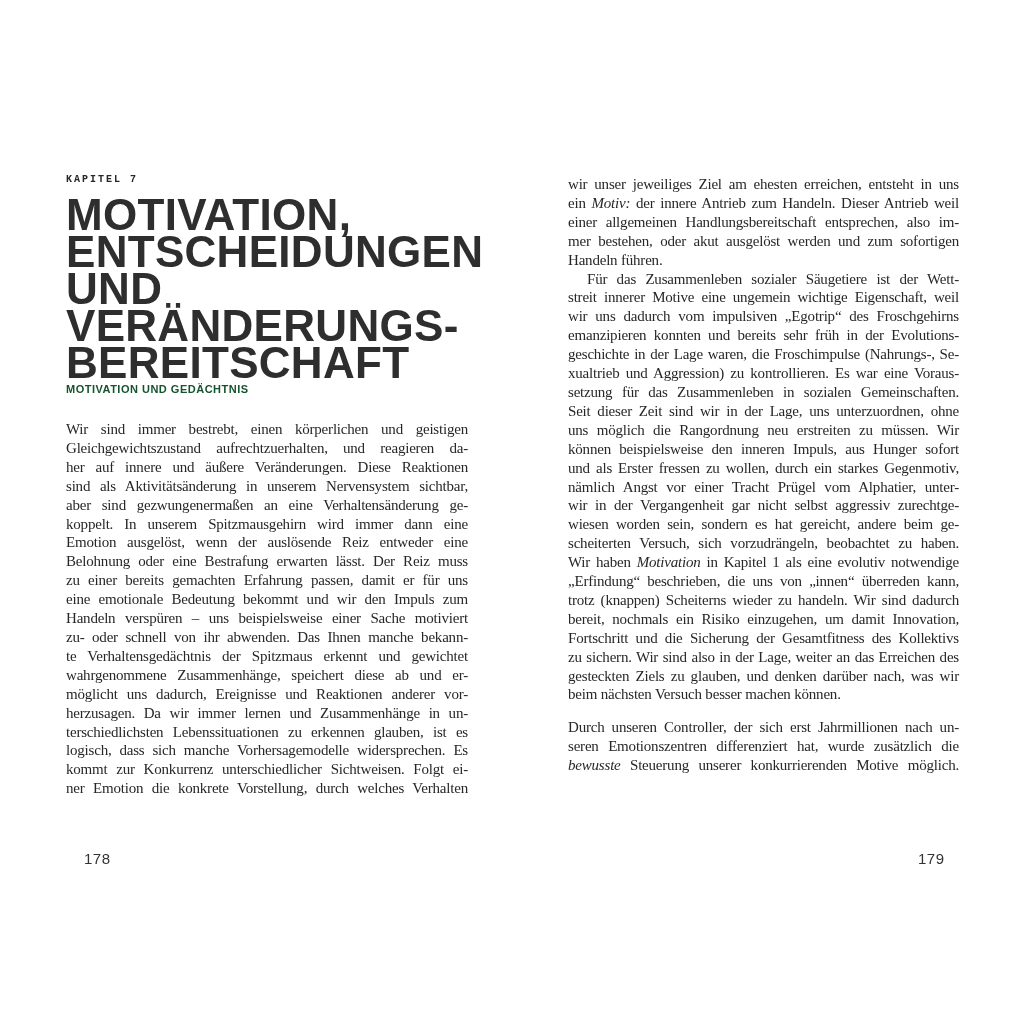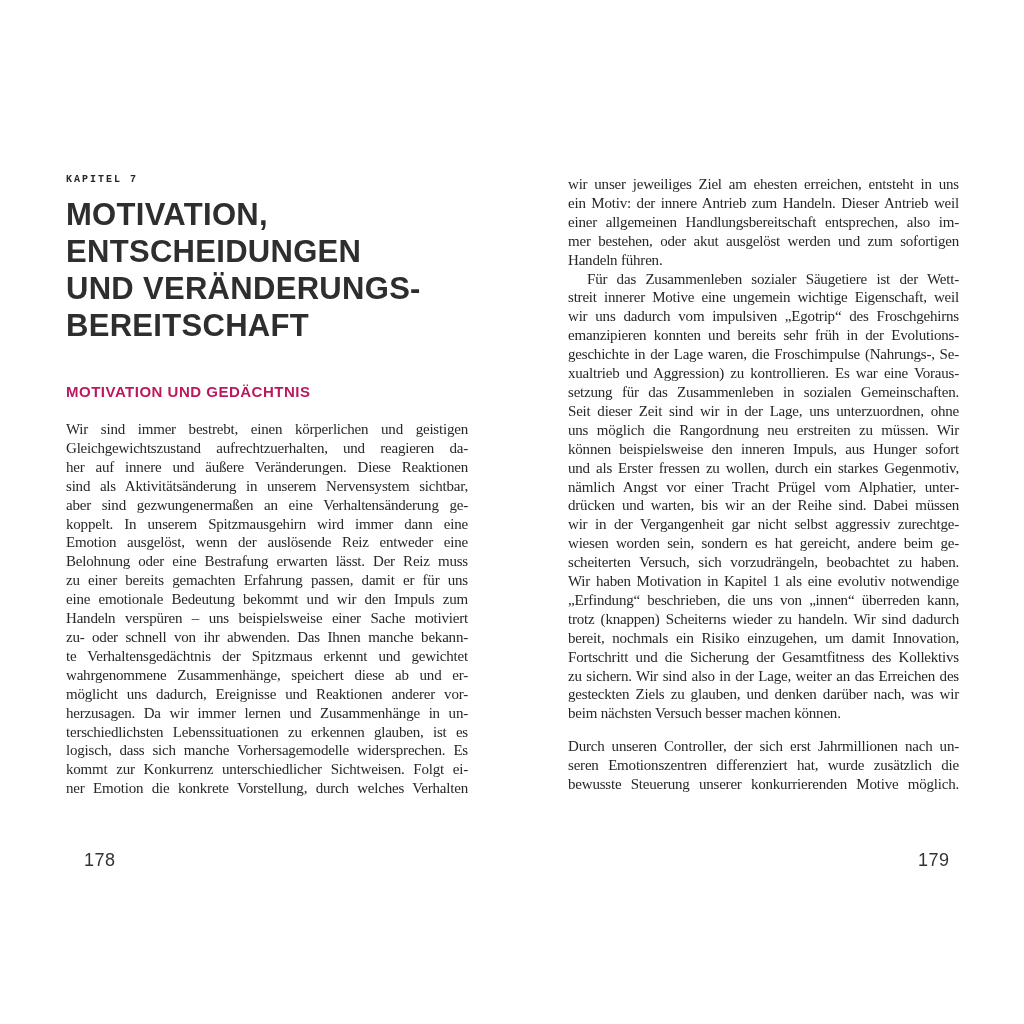--- a/index.html
+++ b/index.html
@@ -10,44 +10,44 @@
   .abs{position:absolute;}
   
   .kicker{
     left:66px;top:174px;
     font-family:Liberation Mono, monospace;font-weight:700;
     font-size:10px;letter-spacing:2px;color:#262626;
   }
   .chapter-title{
     left:66px;top:196px;width:420px;
     font-family:"Liberation Sans", sans-serif;font-weight:700;
-    font-size:31px;line-height:37px;letter-spacing:0.3px;color:#2e2e2e;
+    font-size:44px;line-height:37px;letter-spacing:0.3px;color:#2e2e2e;
   }
   .subhead{
     left:66px;top:383px;
     font-family:"Liberation Sans", sans-serif;font-weight:700;
-    font-size:15px;letter-spacing:0.5px;color:#be185d;
+    font-size:11px;letter-spacing:0.5px;color:#14532d;
   }
   
   .body-col{color:#272727;}
   #left-body{left:66px;top:420px;width:402px;}
   #right-body{left:568px;top:175px;width:391px;}
   .para{margin:0;}
   .para.spaced{margin-top:14px;}
   .line{
     font-size:15px;line-height:18.9px;letter-spacing:-0.2px;
     text-align:justify;text-align-last:justify;white-space:normal;
   }
   .line.last{text-align-last:left;}
   .line.indent{padding-left:19px;}
-  .it{}
+  .it{font-style:italic;}
   
   .pagenum{
     top:850px;font-family:"Liberation Sans", sans-serif;
-    font-size:18px;letter-spacing:0.5px;color:#333333;
+    font-size:15px;letter-spacing:0.5px;color:#333333;
   }
   #pn-left{left:84px;}
   #pn-right{left:918px;}
 </style>
 </head>
 <body>
 
 <div class="abs kicker">KAPITEL 7</div>
 <div class="abs chapter-title" id="chapter-title">
     <div>MOTIVATION,</div>
@@ -96,21 +96,20 @@
       <div class="line"><span>wir uns dadurch vom impulsiven „Egotrip“ des Froschgehirns</span></div>
       <div class="line"><span>emanzipieren konnten und bereits sehr früh in der Evolutions-</span></div>
       <div class="line"><span>geschichte in der Lage waren, die Froschimpulse (Nahrungs-, Se-</span></div>
       <div class="line"><span>xualtrieb und Aggression) zu kontrollieren. Es war eine Voraus-</span></div>
       <div class="line"><span>setzung für das Zusammenleben in sozialen Gemeinschaften.</span></div>
       <div class="line"><span>Seit dieser Zeit sind wir in der Lage, uns unterzuordnen, ohne</span></div>
       <div class="line"><span>uns möglich die Rangordnung neu erstreiten zu müssen. Wir</span></div>
       <div class="line"><span>können beispielsweise den inneren Impuls, aus Hunger sofort</span></div>
       <div class="line"><span>und als Erster fressen zu wollen, durch ein starkes Gegenmotiv,</span></div>
       <div class="line"><span>nämlich Angst vor einer Tracht Prügel vom Alphatier, unter-</span></div>
-      <div class="line"><span>drücken und warten, bis wir an der Reihe sind. Dabei müssen</span></div>
       <div class="line"><span>wir in der Vergangenheit gar nicht selbst aggressiv zurechtge-</span></div>
       <div class="line"><span>wiesen worden sein, sondern es hat gereicht, andere beim ge-</span></div>
       <div class="line"><span>scheiterten Versuch, sich vorzudrängeln, beobachtet zu haben.</span></div>
       <div class="line"><span>Wir haben </span><span class="it">Motivation</span><span> in Kapitel 1 als eine evolutiv notwendige</span></div>
       <div class="line"><span>„Erfindung“ beschrieben, die uns von „innen“ überreden kann,</span></div>
       <div class="line"><span>trotz (knappen) Scheiterns wieder zu handeln. Wir sind dadurch</span></div>
       <div class="line"><span>bereit, nochmals ein Risiko einzugehen, um damit Innovation,</span></div>
       <div class="line"><span>Fortschritt und die Sicherung der Gesamtfitness des Kollektivs</span></div>
       <div class="line"><span>zu sichern. Wir sind also in der Lage, weiter an das Erreichen des</span></div>
       <div class="line"><span>gesteckten Ziels zu glauben, und denken darüber nach, was wir</span></div>

